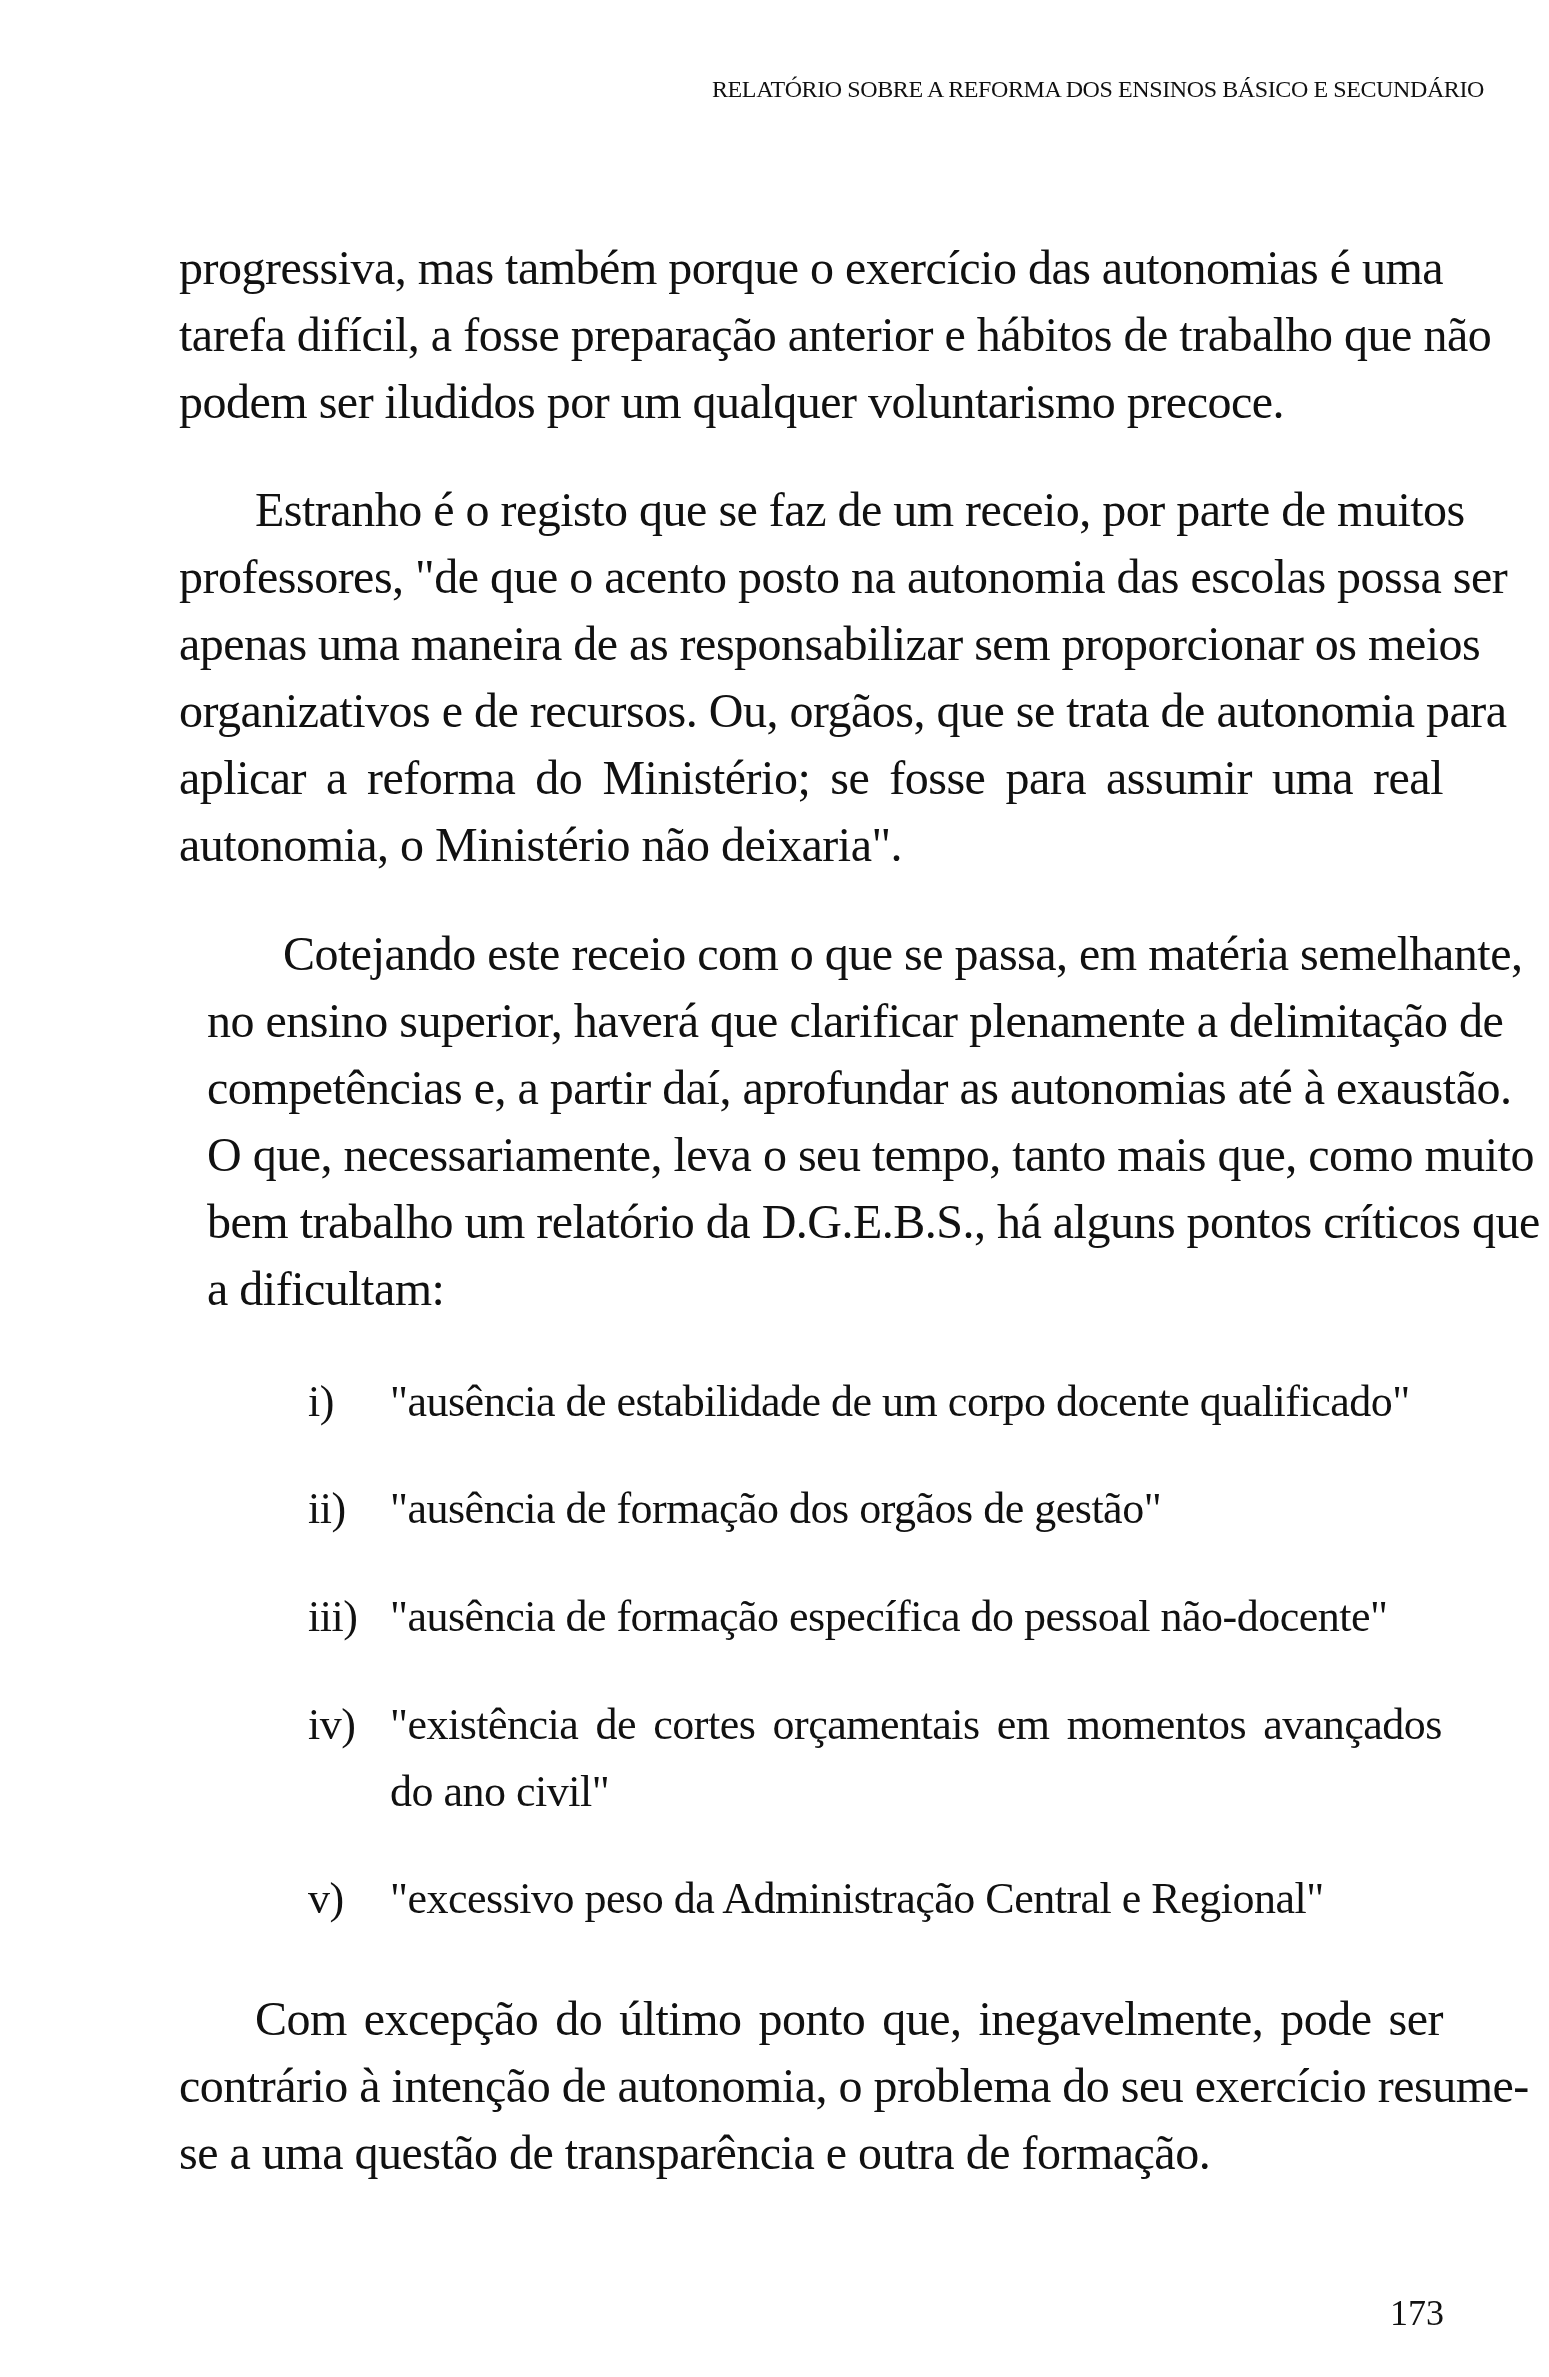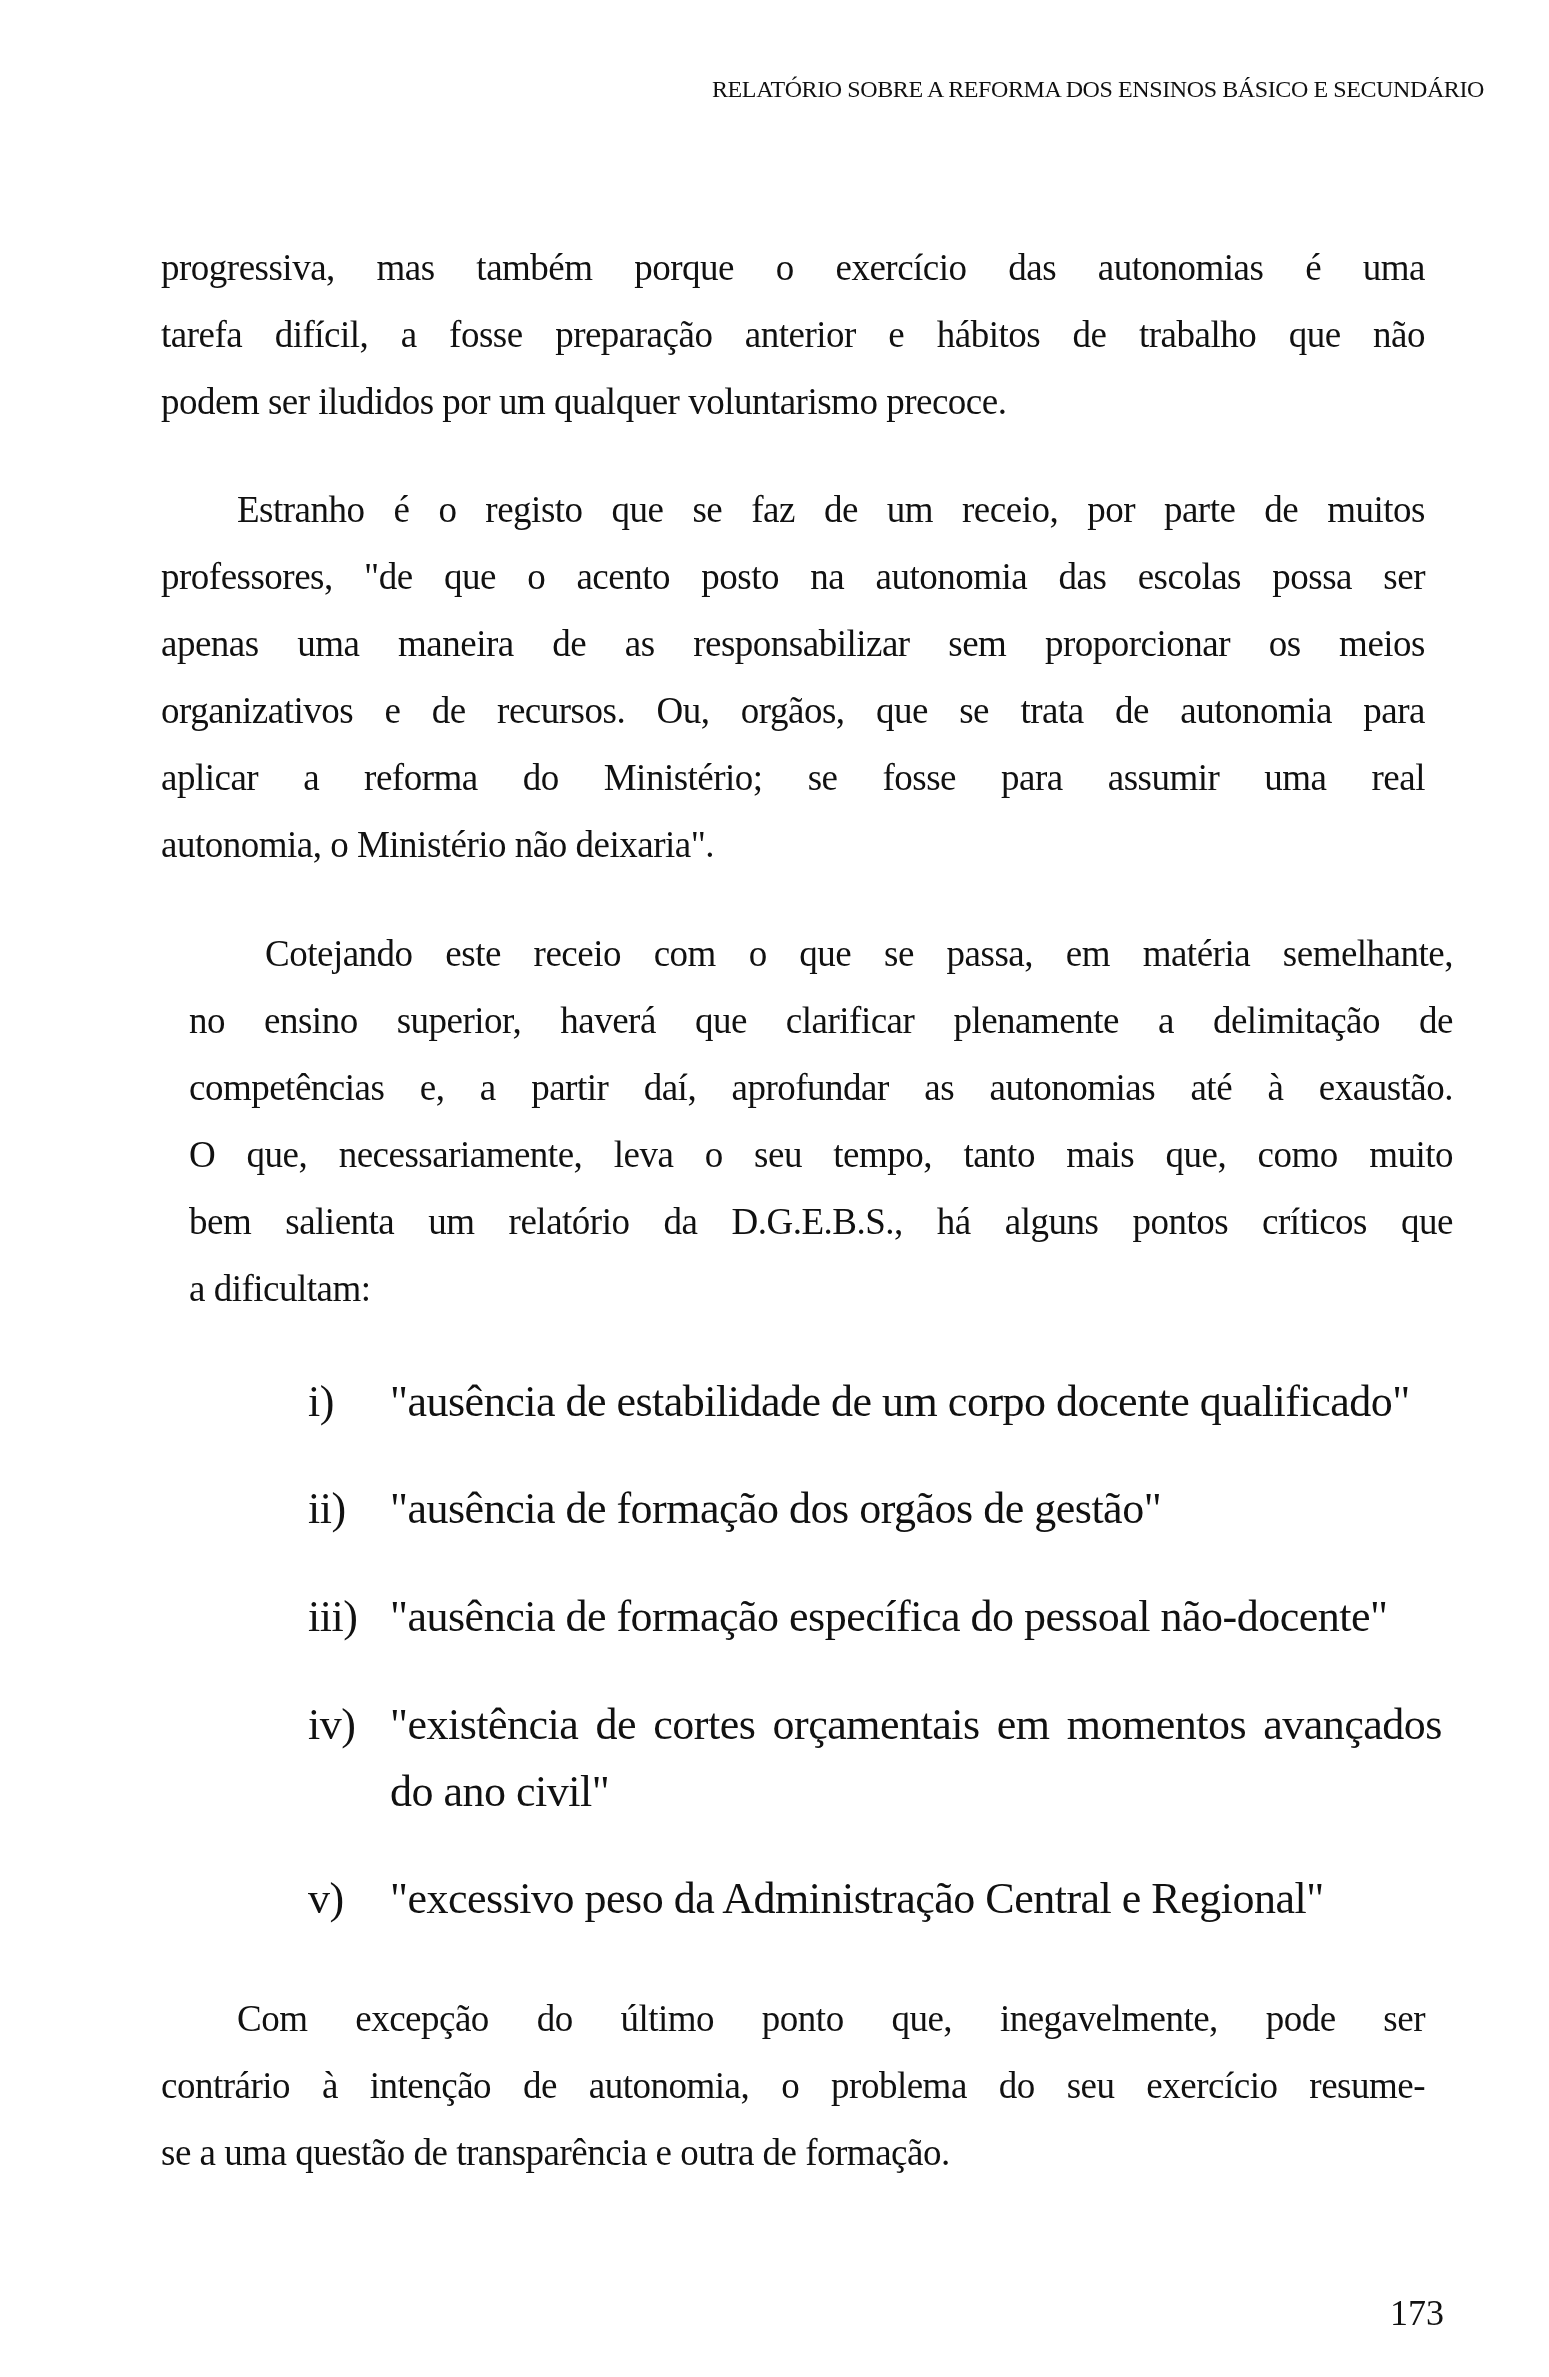--- a/index.html
+++ b/index.html
@@ -1,18 +1,18 @@
 <!DOCTYPE html>
 <html style="font-size:14.3px"><head>
 <meta charset="utf-8">
 <style>
   html, body { margin:0; padding:0; background:#ffffff; }
   body { width:1550px; height:2377px; position:relative; overflow:hidden; color:#111; font-family:"Liberation Serif","DejaVu Serif",serif; }
   .running-head { position:absolute; left:712px; top:76px; width:732px; font-size:24px; letter-spacing:-0.4px; text-align:right; white-space:nowrap; transform-origin:right; }
-  .para { position:absolute; left:161px; width:1264px; font-size:37px; line-height:67px; text-align:justify; text-align-last:left; letter-spacing:-0.5px; }
+  .para { position:absolute; left:179px; width:1264px; font-size:48px; line-height:67px; text-align:justify; text-align-last:left; letter-spacing:-0.5px; }
   .para .line { display:block; text-align:justify; text-align-last:justify; white-space:nowrap; }
   .para .line.last { text-align-last:left; }
   .para .line.indent { padding-left:76px; }
   .list-item { position:absolute; left:308px; width:1134px; font-size:44px; line-height:67px; letter-spacing:-0.5px; }
   .list-item .marker { position:absolute; left:0; top:0; }
   .list-item .text { position:absolute; left:82px; width:1052px; }
   .list-item .text .line { display:block; white-space:nowrap; text-align:justify; text-align-last:justify; }
   .list-item .text .line.last { text-align-last:left; }
   .page-number { position:absolute; left:1389px; top:2292px; width:55px; text-align:right; font-size:36px; }
 </style>
@@ -34,21 +34,21 @@
   <span class="line">organizativos e de recursos. Ou, orgãos, que se trata de autonomia para</span>
   <span class="line">aplicar a reforma do Ministério; se fosse para assumir uma real</span>
   <span class="line last">autonomia, o Ministério não deixaria".</span>
 </div>
 
 <div class="para" style="top:920px;margin-left:28px;">
   <span class="line indent">Cotejando este receio com o que se passa, em matéria semelhante,</span>
   <span class="line">no ensino superior, haverá que clarificar plenamente a delimitação de</span>
   <span class="line">competências e, a partir daí, aprofundar as autonomias até à exaustão.</span>
   <span class="line">O que, necessariamente, leva o seu tempo, tanto mais que, como muito</span>
-  <span class="line">bem salienta um relatório da D.G.E.B.S., há alguns pontos críticos que</span>
+  <span class="line">bem trabalho um relatório da D.G.E.B.S., há alguns pontos críticos que</span>
   <span class="line last">a dificultam:</span>
 </div>
 
 <div>
   <div class="list-item" style="top:1368px;">
     <span class="marker">i)</span>
     <span class="text">
       <span class="line last">"ausência de estabilidade de um corpo docente qualificado"</span>
     </span>
   </div>

